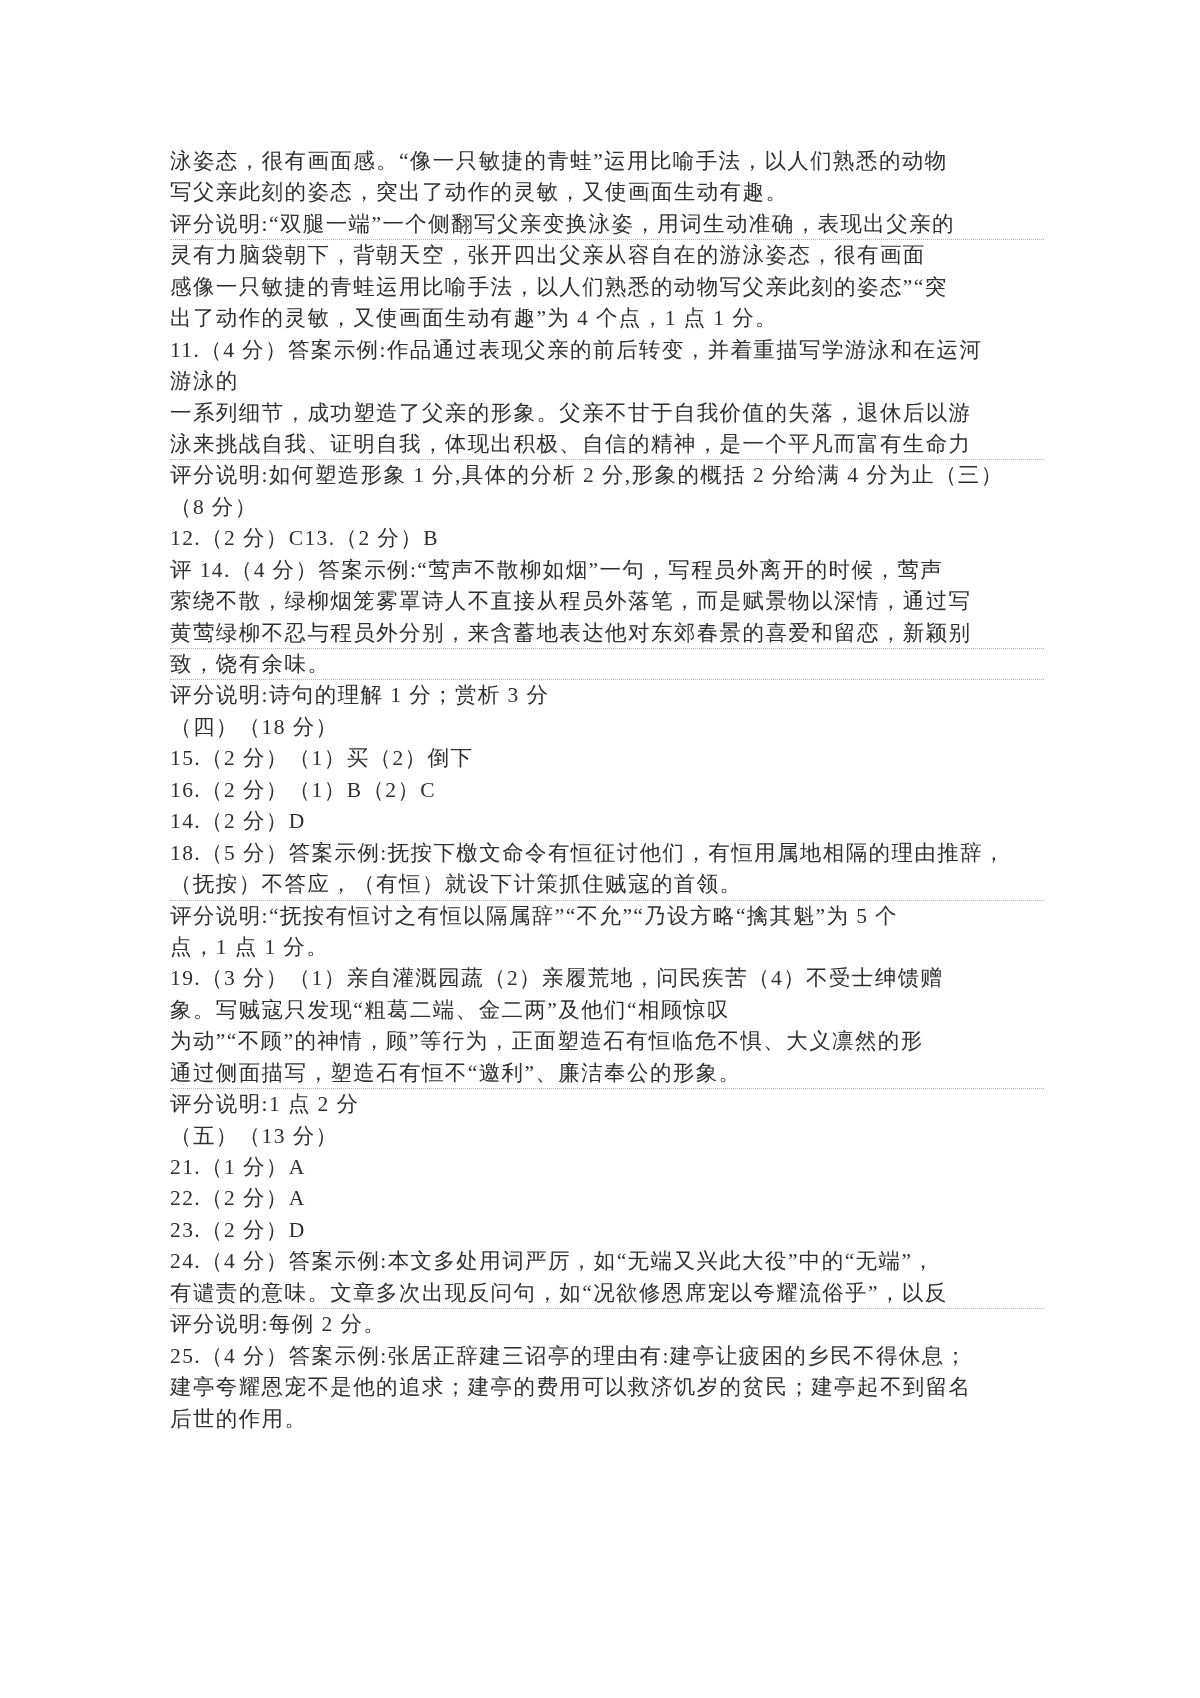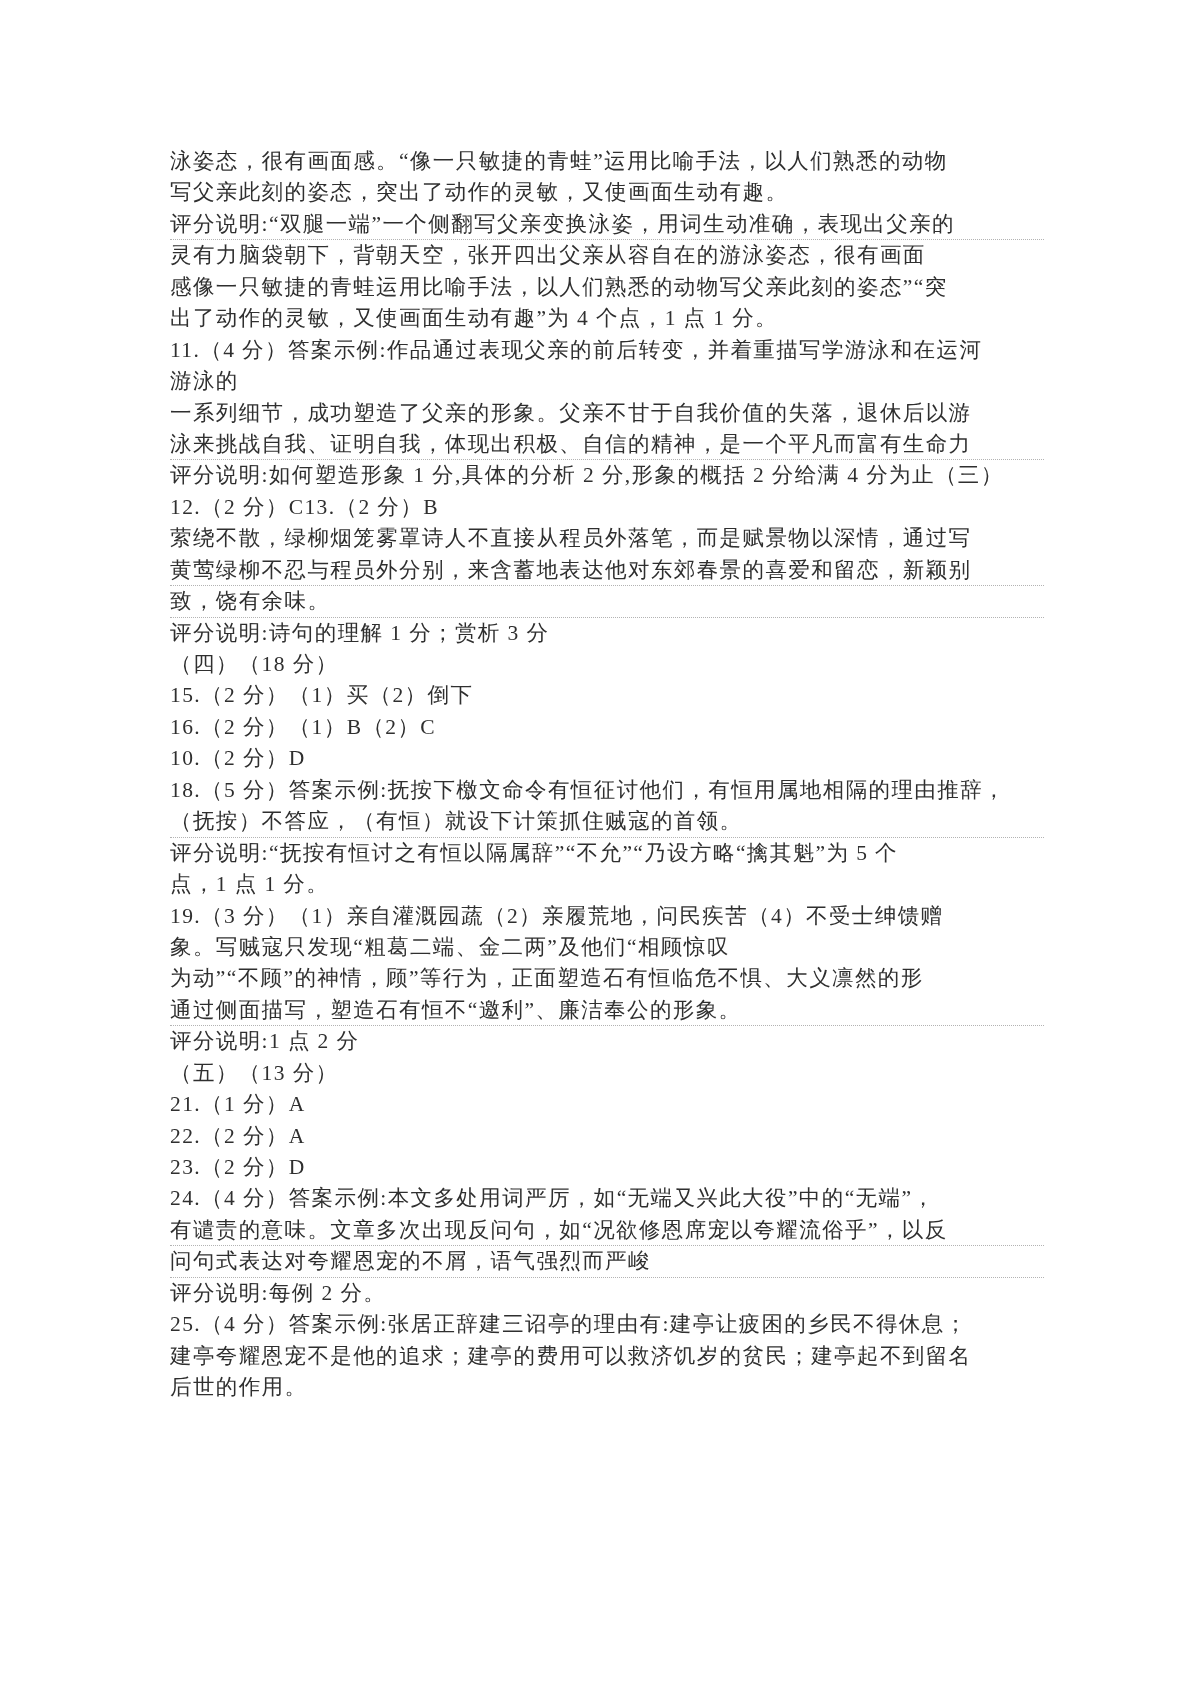--- a/index.html
+++ b/index.html
@@ -52,43 +52,44 @@
       <div class="line">写父亲此刻的姿态，突出了动作的灵敏，又使画面生动有趣。</div>
       <div class="line dotted">评分说明:“双腿一端”一个侧翻写父亲变换泳姿，用词生动准确，表现出父亲的</div>
       <div class="line">灵有力脑袋朝下，背朝天空，张开四出父亲从容自在的游泳姿态，很有画面</div>
       <div class="line">感像一只敏捷的青蛙运用比喻手法，以人们熟悉的动物写父亲此刻的姿态”“突</div>
       <div class="line">出了动作的灵敏，又使画面生动有趣”为 4 个点，1 点 1 分。</div>
       <div class="line">11.（4 分）答案示例:作品通过表现父亲的前后转变，并着重描写学游泳和在运河</div>
       <div class="line">游泳的</div>
       <div class="line">一系列细节，成功塑造了父亲的形象。父亲不甘于自我价值的失落，退休后以游</div>
       <div class="line dotted">泳来挑战自我、证明自我，体现出积极、自信的精神，是一个平凡而富有生命力</div>
       <div class="line">评分说明:如何塑造形象 1 分,具体的分析 2 分,形象的概括 2 分给满 4 分为止（三）</div>
+      <div class="line">（8 分）</div>
       <div class="line">12.（2 分）C13.（2 分）B</div>
+      <div class="line">评 14.（4 分）答案示例:“莺声不散柳如烟”一句，写程员外离开的时候，莺声</div>
       <div class="line">萦绕不散，绿柳烟笼雾罩诗人不直接从程员外落笔，而是赋景物以深情，通过写</div>
       <div class="line dotted">黄莺绿柳不忍与程员外分别，来含蓄地表达他对东郊春景的喜爱和留恋，新颖别</div>
       <div class="line dotted">致，饶有余味。</div>
       <div class="line">评分说明:诗句的理解 1 分；赏析 3 分</div>
       <div class="line">（四）（18 分）</div>
       <div class="line">15.（2 分）（1）买（2）倒下</div>
       <div class="line">16.（2 分）（1）B（2）C</div>
-      <div class="line">10.（2 分）D</div>
+      <div class="line">14.（2 分）D</div>
       <div class="line">18.（5 分）答案示例:抚按下檄文命令有恒征讨他们，有恒用属地相隔的理由推辞，</div>
       <div class="line dotted">（抚按）不答应，（有恒）就设下计策抓住贼寇的首领。</div>
       <div class="line">评分说明:“抚按有恒讨之有恒以隔属辞”“不允”“乃设方略“擒其魁”为 5 个</div>
       <div class="line">点，1 点 1 分。</div>
       <div class="line">19.（3 分）（1）亲自灌溉园蔬（2）亲履荒地，问民疾苦（4）不受士绅馈赠</div>
       <div class="line">象。写贼寇只发现“粗葛二端、金二两”及他们“相顾惊叹</div>
       <div class="line">为动”“不顾”的神情，顾”等行为，正面塑造石有恒临危不惧、大义凛然的形</div>
       <div class="line dotted">通过侧面描写，塑造石有恒不“邀利”、廉洁奉公的形象。</div>
       <div class="line">评分说明:1 点 2 分</div>
       <div class="line">（五）（13 分）</div>
       <div class="line">21.（1 分）A</div>
       <div class="line">22.（2 分）A</div>
       <div class="line">23.（2 分）D</div>
       <div class="line">24.（4 分）答案示例:本文多处用词严厉，如“无端又兴此大役”中的“无端”，</div>
       <div class="line dotted">有谴责的意味。文章多次出现反问句，如“况欲修恩席宠以夸耀流俗乎”，以反</div>
-      <div class="line dotted">问句式表达对夸耀恩宠的不屑，语气强烈而严峻</div>
       <div class="line">评分说明:每例 2 分。</div>
       <div class="line">25.（4 分）答案示例:张居正辞建三诏亭的理由有:建亭让疲困的乡民不得休息；</div>
       <div class="line">建亭夸耀恩宠不是他的追求；建亭的费用可以救济饥岁的贫民；建亭起不到留名</div>
       <div class="line">后世的作用。</div>
     </div>
 </div>
 
 </body></html>

